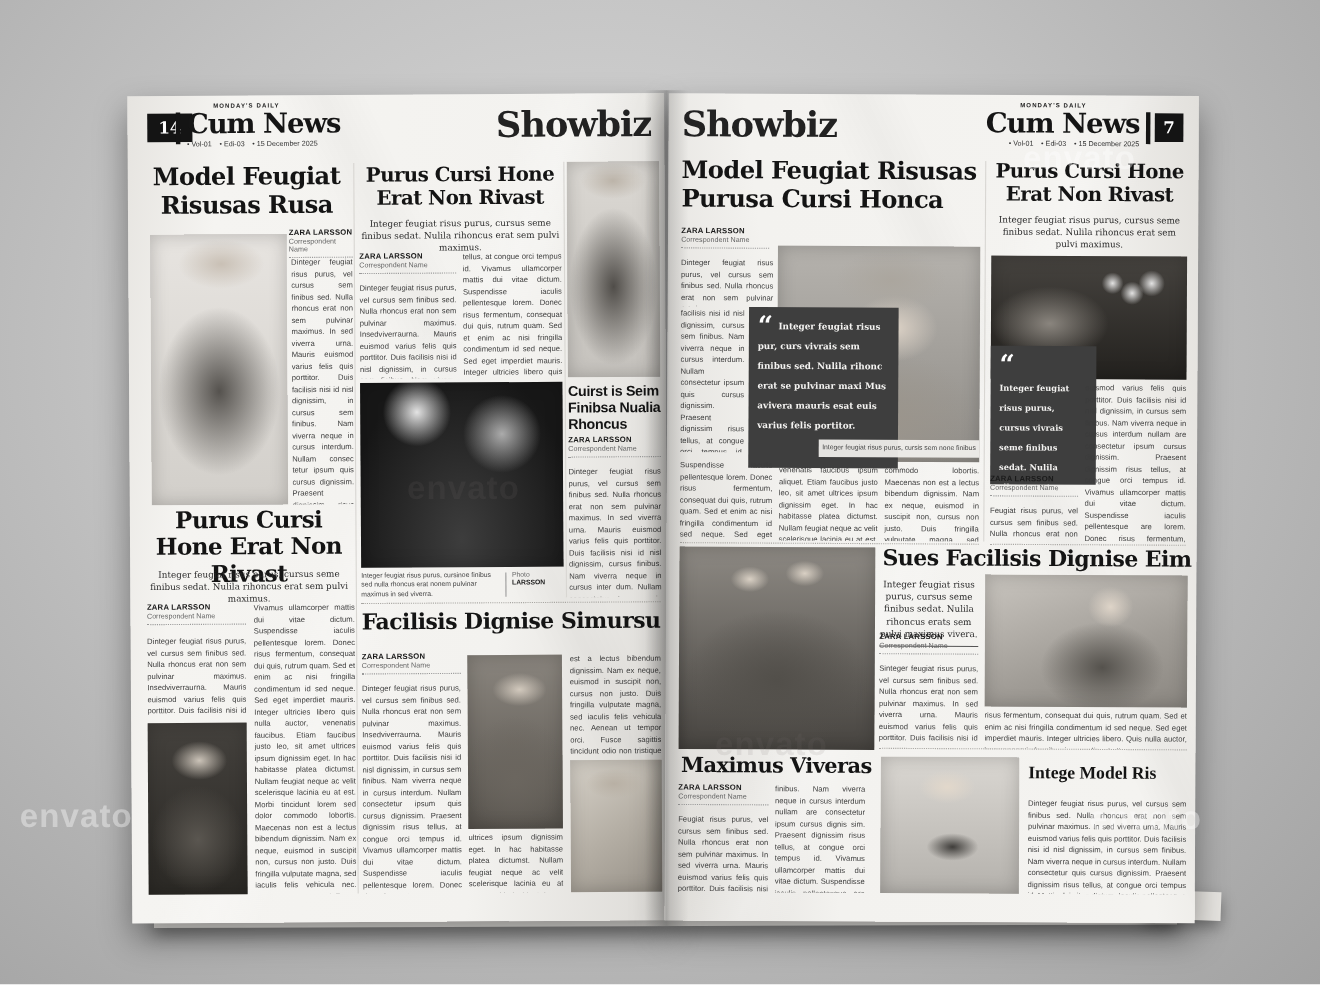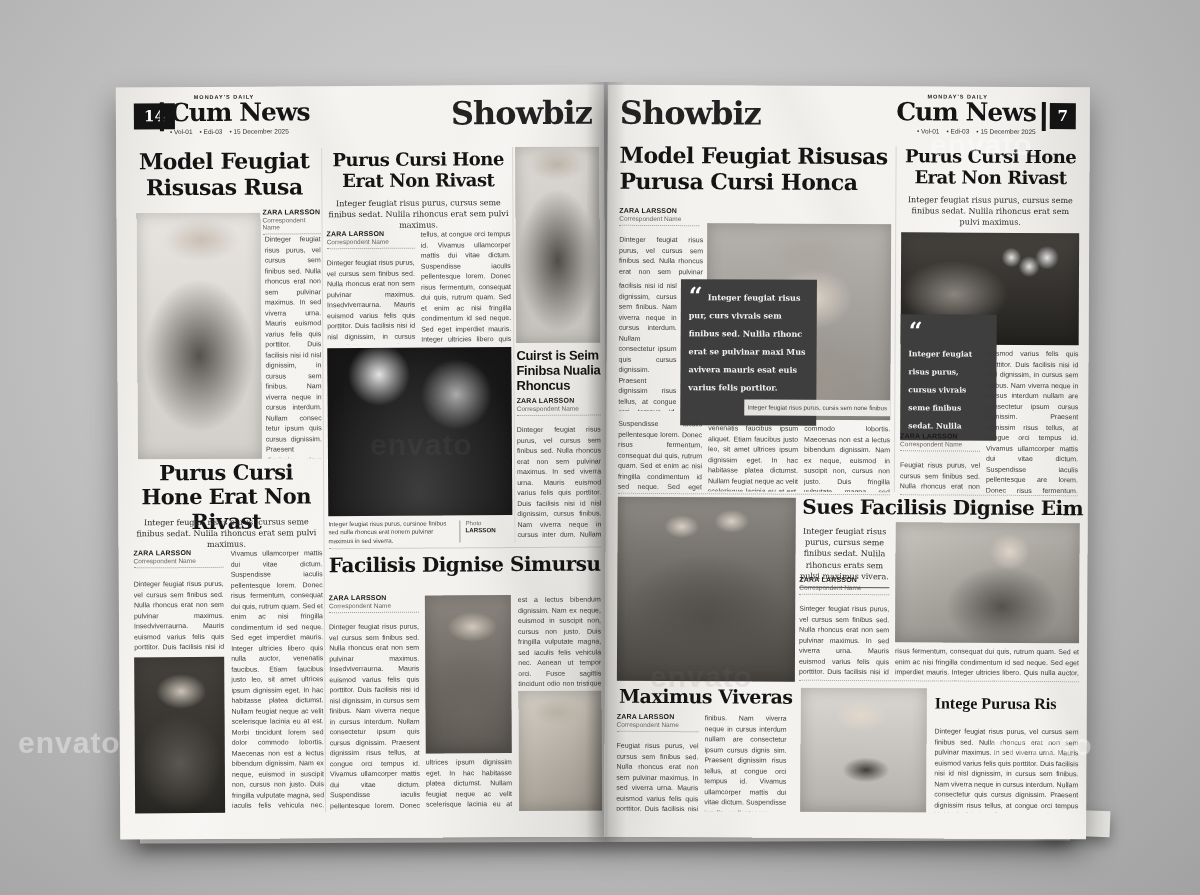--- a/index.html
+++ b/index.html
@@ -235,21 +235,21 @@
       radial-gradient(ellipse 16% 22% at 62% 24%, #ded4c8 0%, rgba(222,212,200,0) 70%),
       radial-gradient(ellipse 40% 45% at 58% 70%, #55524d 0%, rgba(85,82,77,0) 76%),
       linear-gradient(160deg,#c9c5bf 0%,#a09c96 60%,#8b8781 100%);"></div>
     <div class="bt abs" style="left:290px;top:560px;width:184px;height:34px;">risus fermentum, consequat dui quis, rutrum quam. Sed et enim ac nisi fringilla condimentum id sed neque. Sed eget imperdiet mauris. Integer ultricies libero. Quis nulla auctor, hac venenatis faucibus ipsum aliquet etiam.</div>
     <div class="hrule-dot abs" style="left:194px;top:594px;width:280px;"></div>
 
     <div class="ph abs" style="left:196px;top:602px;width:126px;height:124px;background:
       radial-gradient(ellipse 30% 18% at 48% 22%, #e2d8cb 0%, rgba(226,216,203,0) 68%),
       radial-gradient(ellipse 26% 14% at 52% 66%, #3f3d3a 0%, rgba(63,61,58,0) 72%),
       linear-gradient(180deg,#dad7d2 0%,#b4b1ac 100%);"></div>
-    <div class="hl abs" style="left:330px;top:608px;width:146px;font-size:16px;font-weight:600;font-family:'Liberation Serif',serif;letter-spacing:0;">Intege Purusa Ris</div>
+    <div class="hl abs" style="left:330px;top:608px;width:146px;font-size:16px;font-weight:600;font-family:'Liberation Serif',serif;letter-spacing:0;">Intege Model Ris</div>
     <div class="bt abs" style="left:330px;top:640px;width:144px;height:86px;">Dinteger feugiat risus purus, vel cursus sem finibus sed. Nulla rhoncus erat non sem pulvinar maximus. In sed viverra urna. Mauris euismod varius felis quis porttitor. Duis facilisis nisi id nisl dignissim, in cursus sem finibus. Nam viverra neque in cursus interdum. Nullam consectetur quis cursus dignissim. Praesent dignissim risus tellus, at congue orci tempus id. Mattis dui vitae dictum. Iaculis pellentesque lorem. Donec risus fermentum, consequat dui quis, rutrum quam. Sed et enim ac nisi fringilla condimentum id sed neque sed eget imperdiet mauris integer.</div>
   </div>
 
   <div class="fold"></div>
 
   <div class="wm" style="left:18px;top:726px;">envato</div>
   <div class="wm" style="left:930px;top:128px;">envato</div>
   <div class="wm" style="left:990px;top:728px;">envato</div>
   <div class="wm onpage" style="left:370px;top:428px;">envato</div>
   <div class="wm onpage" style="left:650px;top:660px;">envato</div>

